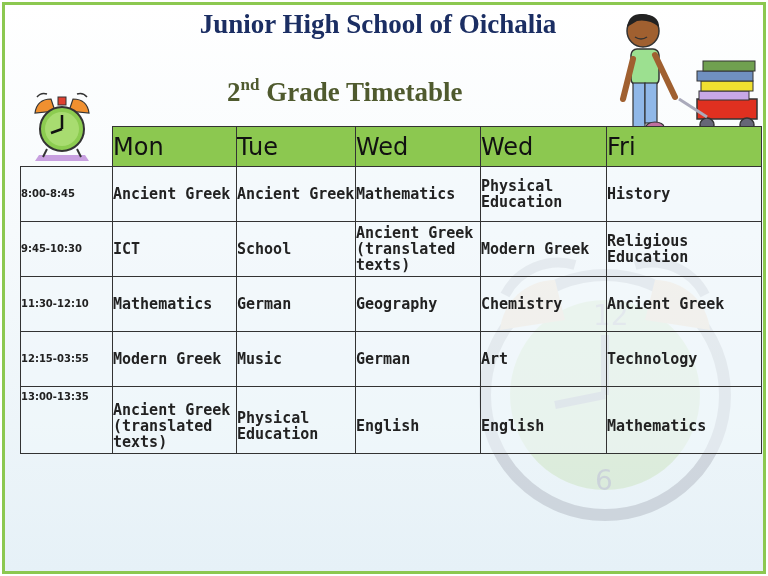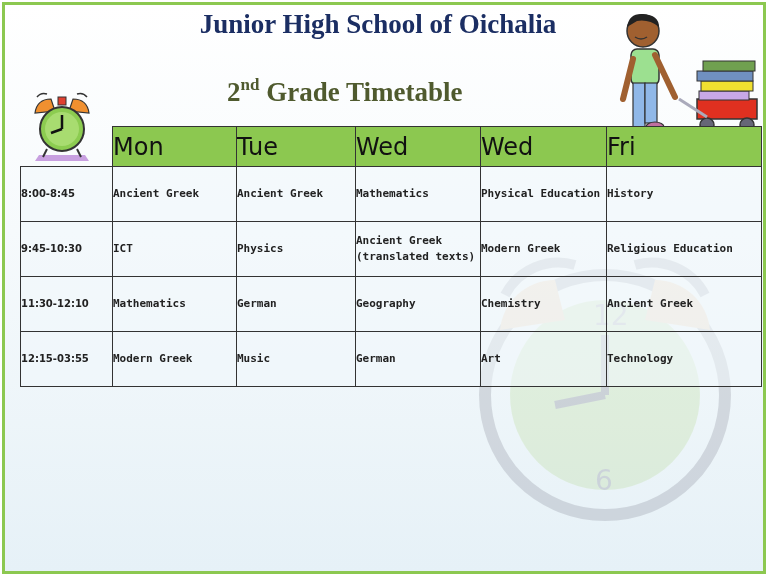--- a/index.html
+++ b/index.html
@@ -8,21 +8,21 @@
   .watermark { position:absolute; left:440px; top:230px; width:320px; height:300px; opacity:0.18; }
   .title { position:absolute; left:0; top:4px; width:746px; text-align:center; font-family:"Liberation Serif", serif; font-weight:bold; font-size:27px; color:#1b2e63; }
   .subtitle { position:absolute; left:222px; top:72px; font-family:"Liberation Serif", serif; font-weight:bold; font-size:27px; color:#4f5a2e; }
   .subtitle sup { font-size:17px; vertical-align:top; position:relative; top:-2px; }
   .clock { position:absolute; left:26px; top:86px; width:62px; height:72px; }
   .boy { position:absolute; left:604px; top:6px; width:156px; height:136px; }
   table.tt { position:absolute; left:15px; top:121px; border-collapse:collapse; table-layout:fixed; }
   table.tt th, table.tt td { border:1.5px solid #333; text-align:left; vertical-align:middle; padding:0;margin-left:16px; }
   table.tt th { background:#8cc850; height:39px; font-family:"DejaVu Sans", sans-serif; font-weight:normal; font-size:24px; color:#111; }
   table.tt th.blank { background:transparent; border:none; border-bottom:1.5px solid #333; }
-  table.tt td { height:54px; font-family:"DejaVu Sans Mono", monospace; font-size:11px; font-weight:bold; color:#222; background:rgba(240,247,251,0.55); line-height:16px; }
+  table.tt td { height:54px; font-family:"DejaVu Sans Mono", monospace; font-size:15px; font-weight:bold; color:#222; background:rgba(240,247,251,0.55); line-height:16px; }
   table.tt td.time { font-family:"DejaVu Sans", sans-serif; font-size:10px; color:#222; }
   table.tt td.time.top { vertical-align:top; padding-top:2px; }
   table.tt td.last { padding-top:12px; }
 </style>
 </head>
 <body>
 
 <div class="frame">
 
   <svg class="watermark" viewBox="0 0 320 300">
@@ -109,36 +109,44 @@
         <td class="time">8:00-8:45</td>
         <td>Ancient Greek</td>
         <td>Ancient Greek</td>
         <td>Mathematics</td>
         <td>Physical Education</td>
         <td>History</td>
       </tr>
       <tr>
         <td class="time">9:45-10:30</td>
         <td>ICT</td>
-        <td>Physics</td>
+        <td>School</td>
         <td>Ancient Greek (translated texts)</td>
         <td>Modern Greek</td>
         <td>Religious Education</td>
       </tr>
       <tr>
         <td class="time">11:30-12:10</td>
         <td>Mathematics</td>
         <td>German</td>
         <td>Geography</td>
         <td>Chemistry</td>
         <td>Ancient Greek</td>
       </tr>
       <tr>
         <td class="time">12:15-03:55</td>
         <td>Modern Greek</td>
         <td>Music</td>
         <td>German</td>
         <td>Art</td>
         <td>Technology</td>
       </tr>
+      <tr>
+        <td class="time top">13:00-13:35</td>
+        <td class="last">Ancient Greek (translated texts)</td>
+        <td class="last">Physical Education</td>
+        <td class="last">English</td>
+        <td class="last">English</td>
+        <td class="last">Mathematics</td>
+      </tr>
     </tbody>
   </table>
 </div>
 
 </body></html>

